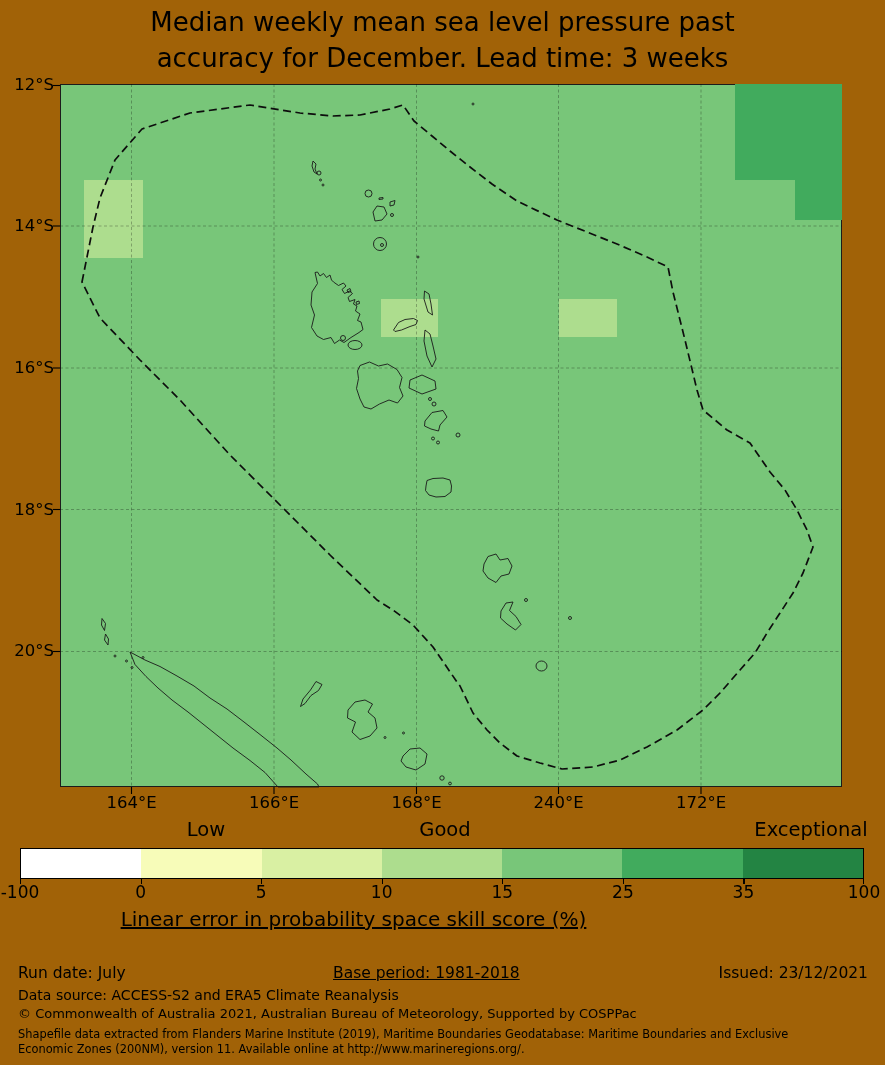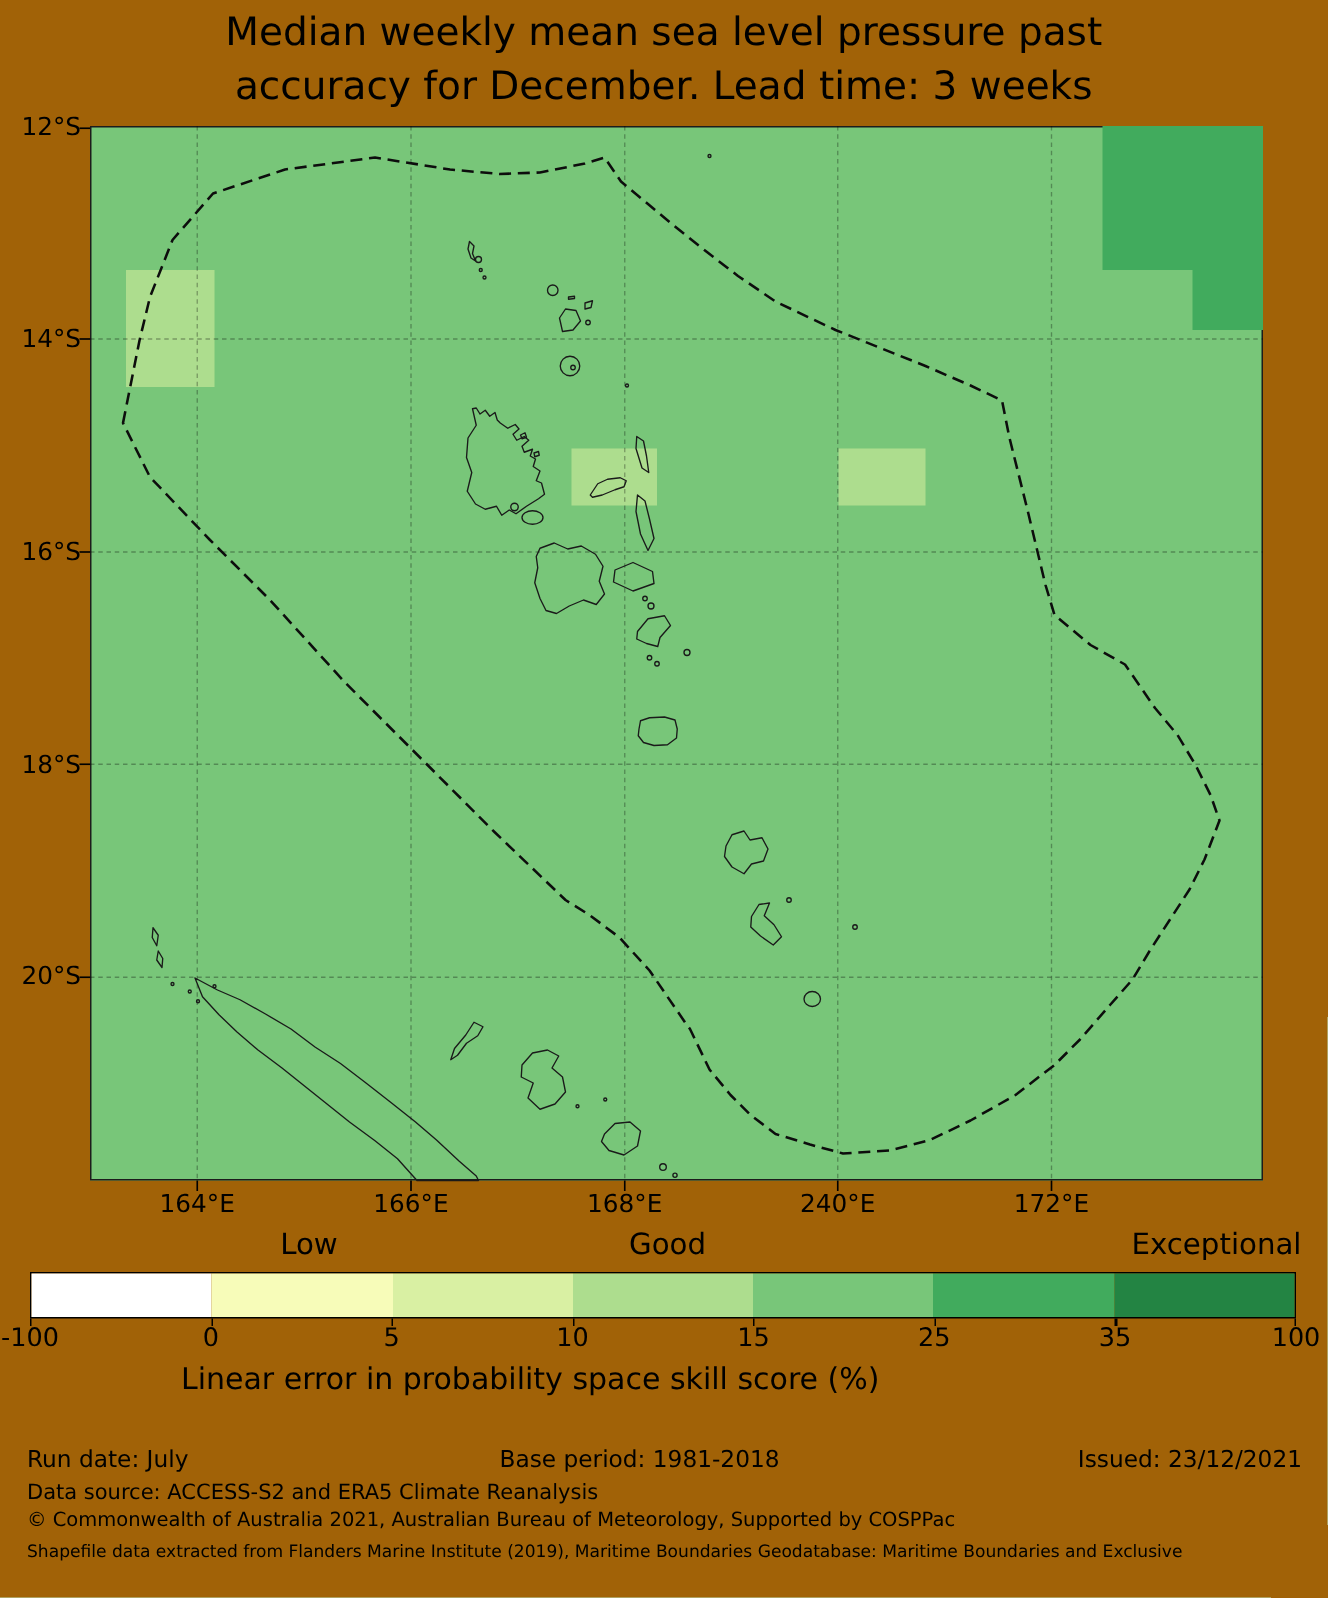--- a/index.html
+++ b/index.html
@@ -11,23 +11,23 @@
           border:1px solid #1c1c1c;box-sizing:border-box;}
   .mapbox svg{position:absolute;left:-1px;top:-1px;overflow:visible;}
   .ylab{position:absolute;left:2px;width:52px;text-align:right;font-size:16.5px;height:18px;line-height:18px;}
   .xlab{position:absolute;top:794px;transform:translateX(-50%);font-size:16.5px;height:18px;line-height:18px;}
   .cb-qlab{position:absolute;top:818px;transform:translateX(-50%);font-size:19.5px;line-height:24px;}
   .cbar{position:absolute;left:20px;top:848px;width:844px;height:31px;
         border:1.2px solid #000;box-sizing:border-box;display:flex;}
   .cbar .seg{flex:1 1 0;height:100%;}
   .cb-tick{position:absolute;top:879px;width:1.2px;height:5px;background:#000;}
   .cb-tlab{position:absolute;top:883px;transform:translateX(-50%);font-size:17px;line-height:19px;}
-  .cb-axlab{position:absolute;top:906px;left:0;width:707px;text-align:center;font-size:20px;line-height:26px;}
+  .cb-axlab{position:absolute;top:906px;left:0;width:707px;text-align:center;font-size:20px;line-height:26px;text-decoration:underline;}
   .f-run{position:absolute;left:18px;top:963px;font-size:15.5px;line-height:20px;}
-  .f-base{position:absolute;left:333px;top:963px;font-size:15.5px;line-height:20px;}
+  .f-base{position:absolute;left:333px;top:963px;font-size:15.5px;line-height:20px;text-decoration:underline;}
   .f-issued{position:absolute;right:17px;top:963px;font-size:15.5px;line-height:20px;margin-left:23px;}
   .f-source{position:absolute;left:18px;top:986px;font-size:14px;line-height:18px;}
   .f-copy{position:absolute;left:18px;top:1005px;font-size:13px;line-height:17px;}
   .f-shape1{position:absolute;left:18px;top:1027px;font-size:11.4px;line-height:15px;}
   .f-shape2{position:absolute;left:18px;top:1042px;font-size:11.4px;line-height:15px;}
   .grid{stroke:rgba(0,0,0,0.30);stroke-width:0.9;stroke-dasharray:3 2.5;fill:none;}
   .coast{stroke:#1a1a1a;stroke-width:0.9;fill:none;stroke-linejoin:round;}
   .eez{stroke:#0d0d0d;stroke-width:1.7;stroke-dasharray:8 4.5;fill:none;stroke-linejoin:round;}
   .tick{stroke:#000;stroke-width:1.1;}
 </style>
@@ -190,14 +190,15 @@
   <div class="cb-tlab" style="left:864px">100</div>
 
   <div class="cb-axlab">Linear error in probability space skill score (%)</div>
 
   <div class="f-run">Run date: July</div>
   <div class="f-base">Base period: 1981-2018</div>
   <div class="f-issued">Issued: 23/12/2021</div>
   <div class="f-source">Data source: ACCESS-S2 and ERA5 Climate Reanalysis</div>
   <div class="f-copy">© Commonwealth of Australia 2021, Australian Bureau of Meteorology, Supported by COSPPac</div>
   <div class="f-shape1">Shapefile data extracted from Flanders Marine Institute (2019), Maritime Boundaries Geodatabase: Maritime Boundaries and Exclusive</div>
+  <div class="f-shape2">Economic Zones (200NM), version 11. Available online at http://www.marineregions.org/.</div>
 
 </div>
 
 </body></html>

